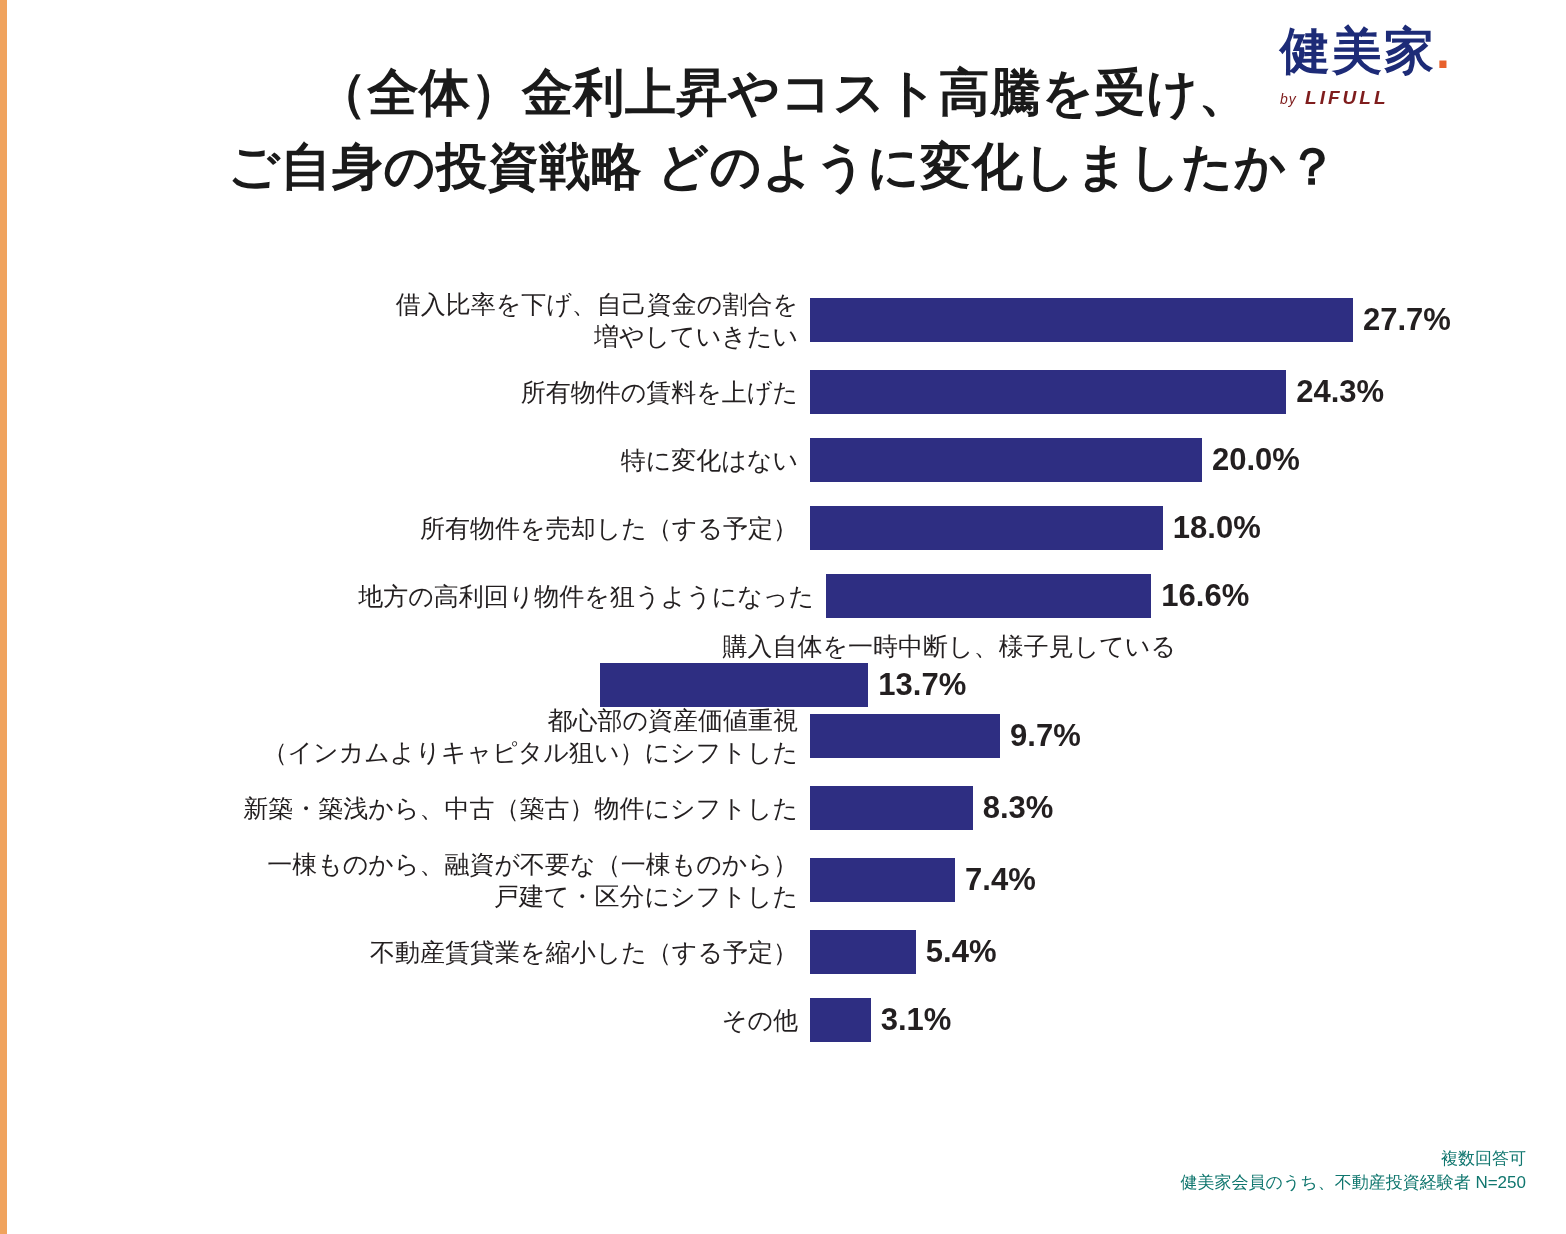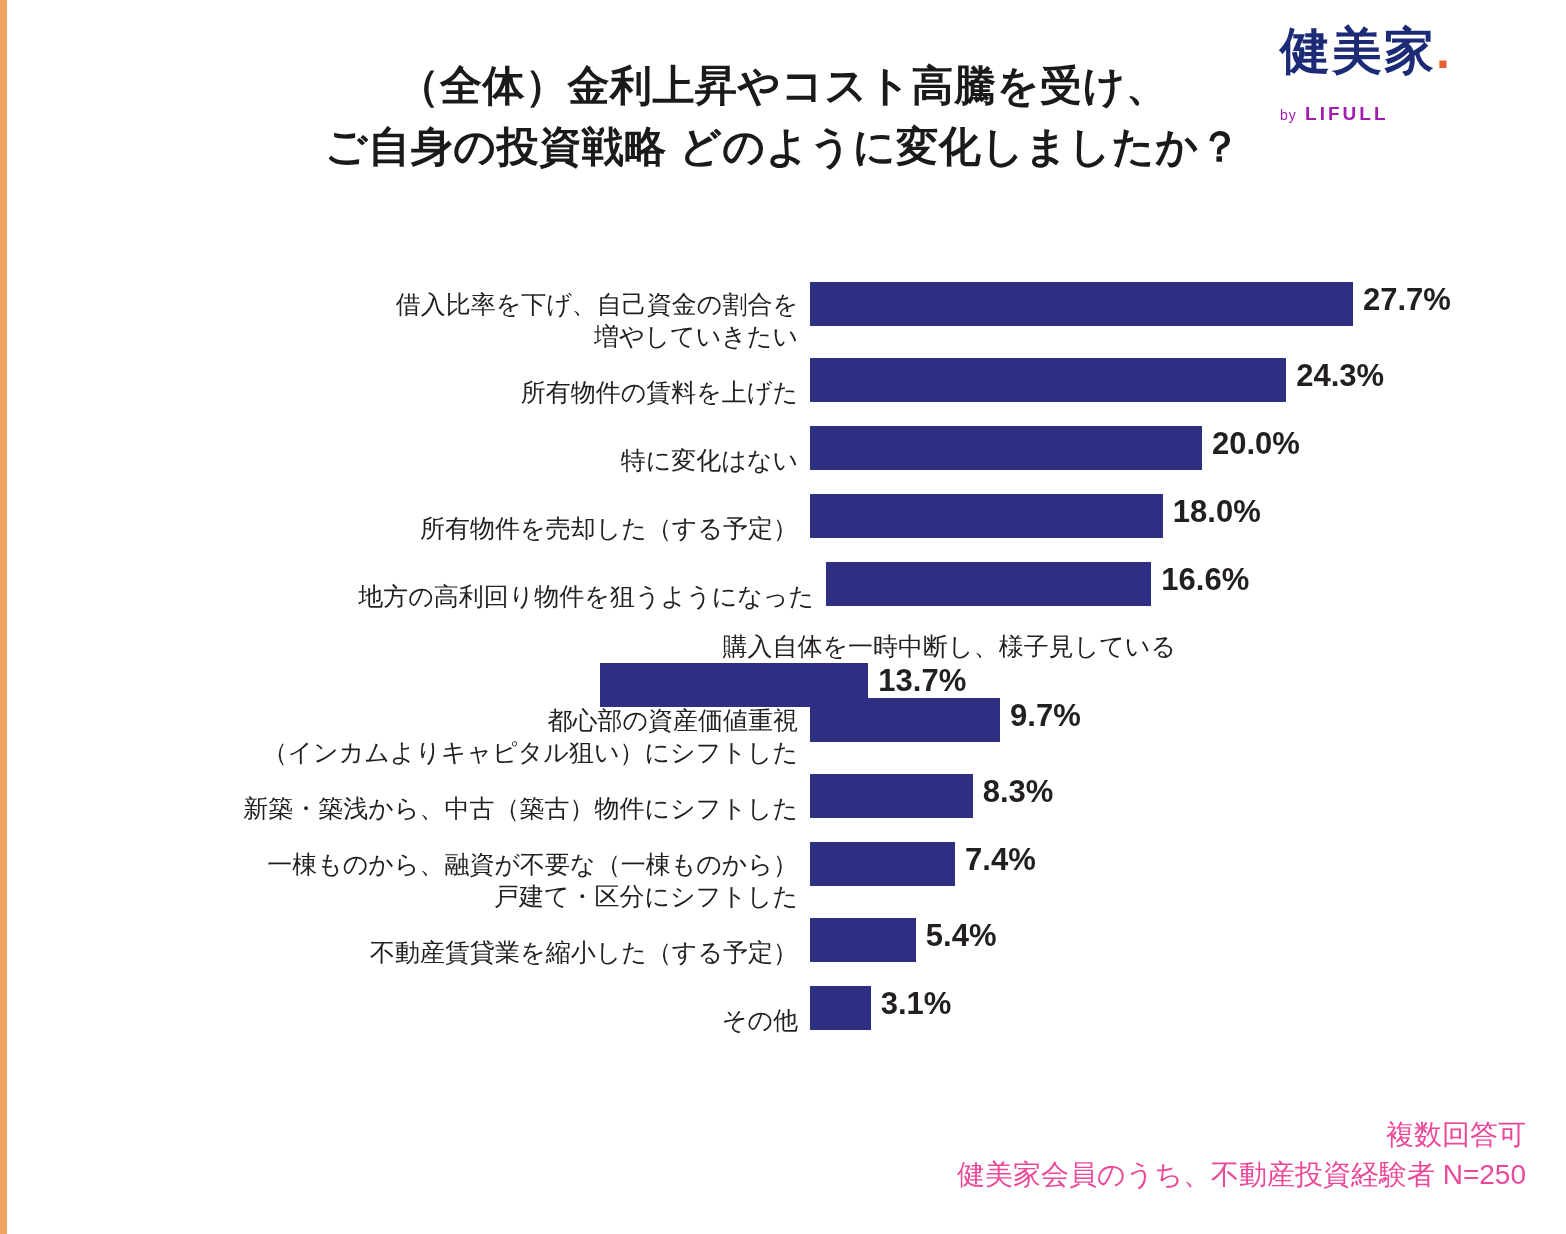--- a/index.html
+++ b/index.html
@@ -36,39 +36,40 @@
     font-size: 50px;
     font-weight: bold;
     color: #1d2b77;
     letter-spacing: 2px;
     white-space: nowrap;
   }
   .logo-dot {
     color: #e8612c;
   }
   .logo-sub {
-    margin-top: 28px;
+    margin-top: 12px;
     font-size: 19px;
     font-weight: bold;
-    color: #a21caf;
+    color: #7f1d1d;
     letter-spacing: 3px;
+    font-style: italic;
   }
   .logo-sub .by {
     font-size: 14px;
     font-weight: normal;
     letter-spacing: 1px;
   }
 
   .title {
     position: absolute;
     top: 56px;
     left: 0;
     width: 1566px;
     text-align: center;
-    font-size: 42px;
+    font-size: 51px;
     font-weight: bold;
     line-height: 1.45;
     color: #1a1a1a;
     letter-spacing: 0.5px;
     padding: 0 180px;
     box-sizing: border-box;
   }
   .title .line {
     display: block;
     white-space: nowrap;
@@ -92,43 +93,43 @@
     padding-right: 12px;
     box-sizing: border-box;
     font-size: 25px;
     line-height: 1.3;
     color: #231f20;
     white-space: pre-line;
   }
   .row-bararea {
     flex: 1;
     display: flex;
-    align-items: flex-start;
+    align-items: center;
     height: 100%;
   }
   .bar {
     background: #2e2e82;
     height: 44px;
   }
   .bar-value {
     font-size: 31px;
     font-weight: bold;
     color: #231f20;
     margin-left: 10px;
     white-space: nowrap;
   }
 
   .footnote {
     position: absolute;
     right: 40px;
     bottom: 38px;
     text-align: right;
-    font-size: 28px;
+    font-size: 17px;
     line-height: 1.45;
-    color: #ec4899;
+    color: #0f766e;
   }
 </style>
 </head>
 <body>
 
 <div class="edge-strip"></div>
 
 <div class="logo-area">
   <div class="logo-main"><span>健美家</span><span class="logo-dot">.</span></div>
   <div class="logo-sub"><span class="by">by</span> <span>LIFULL</span></div>

